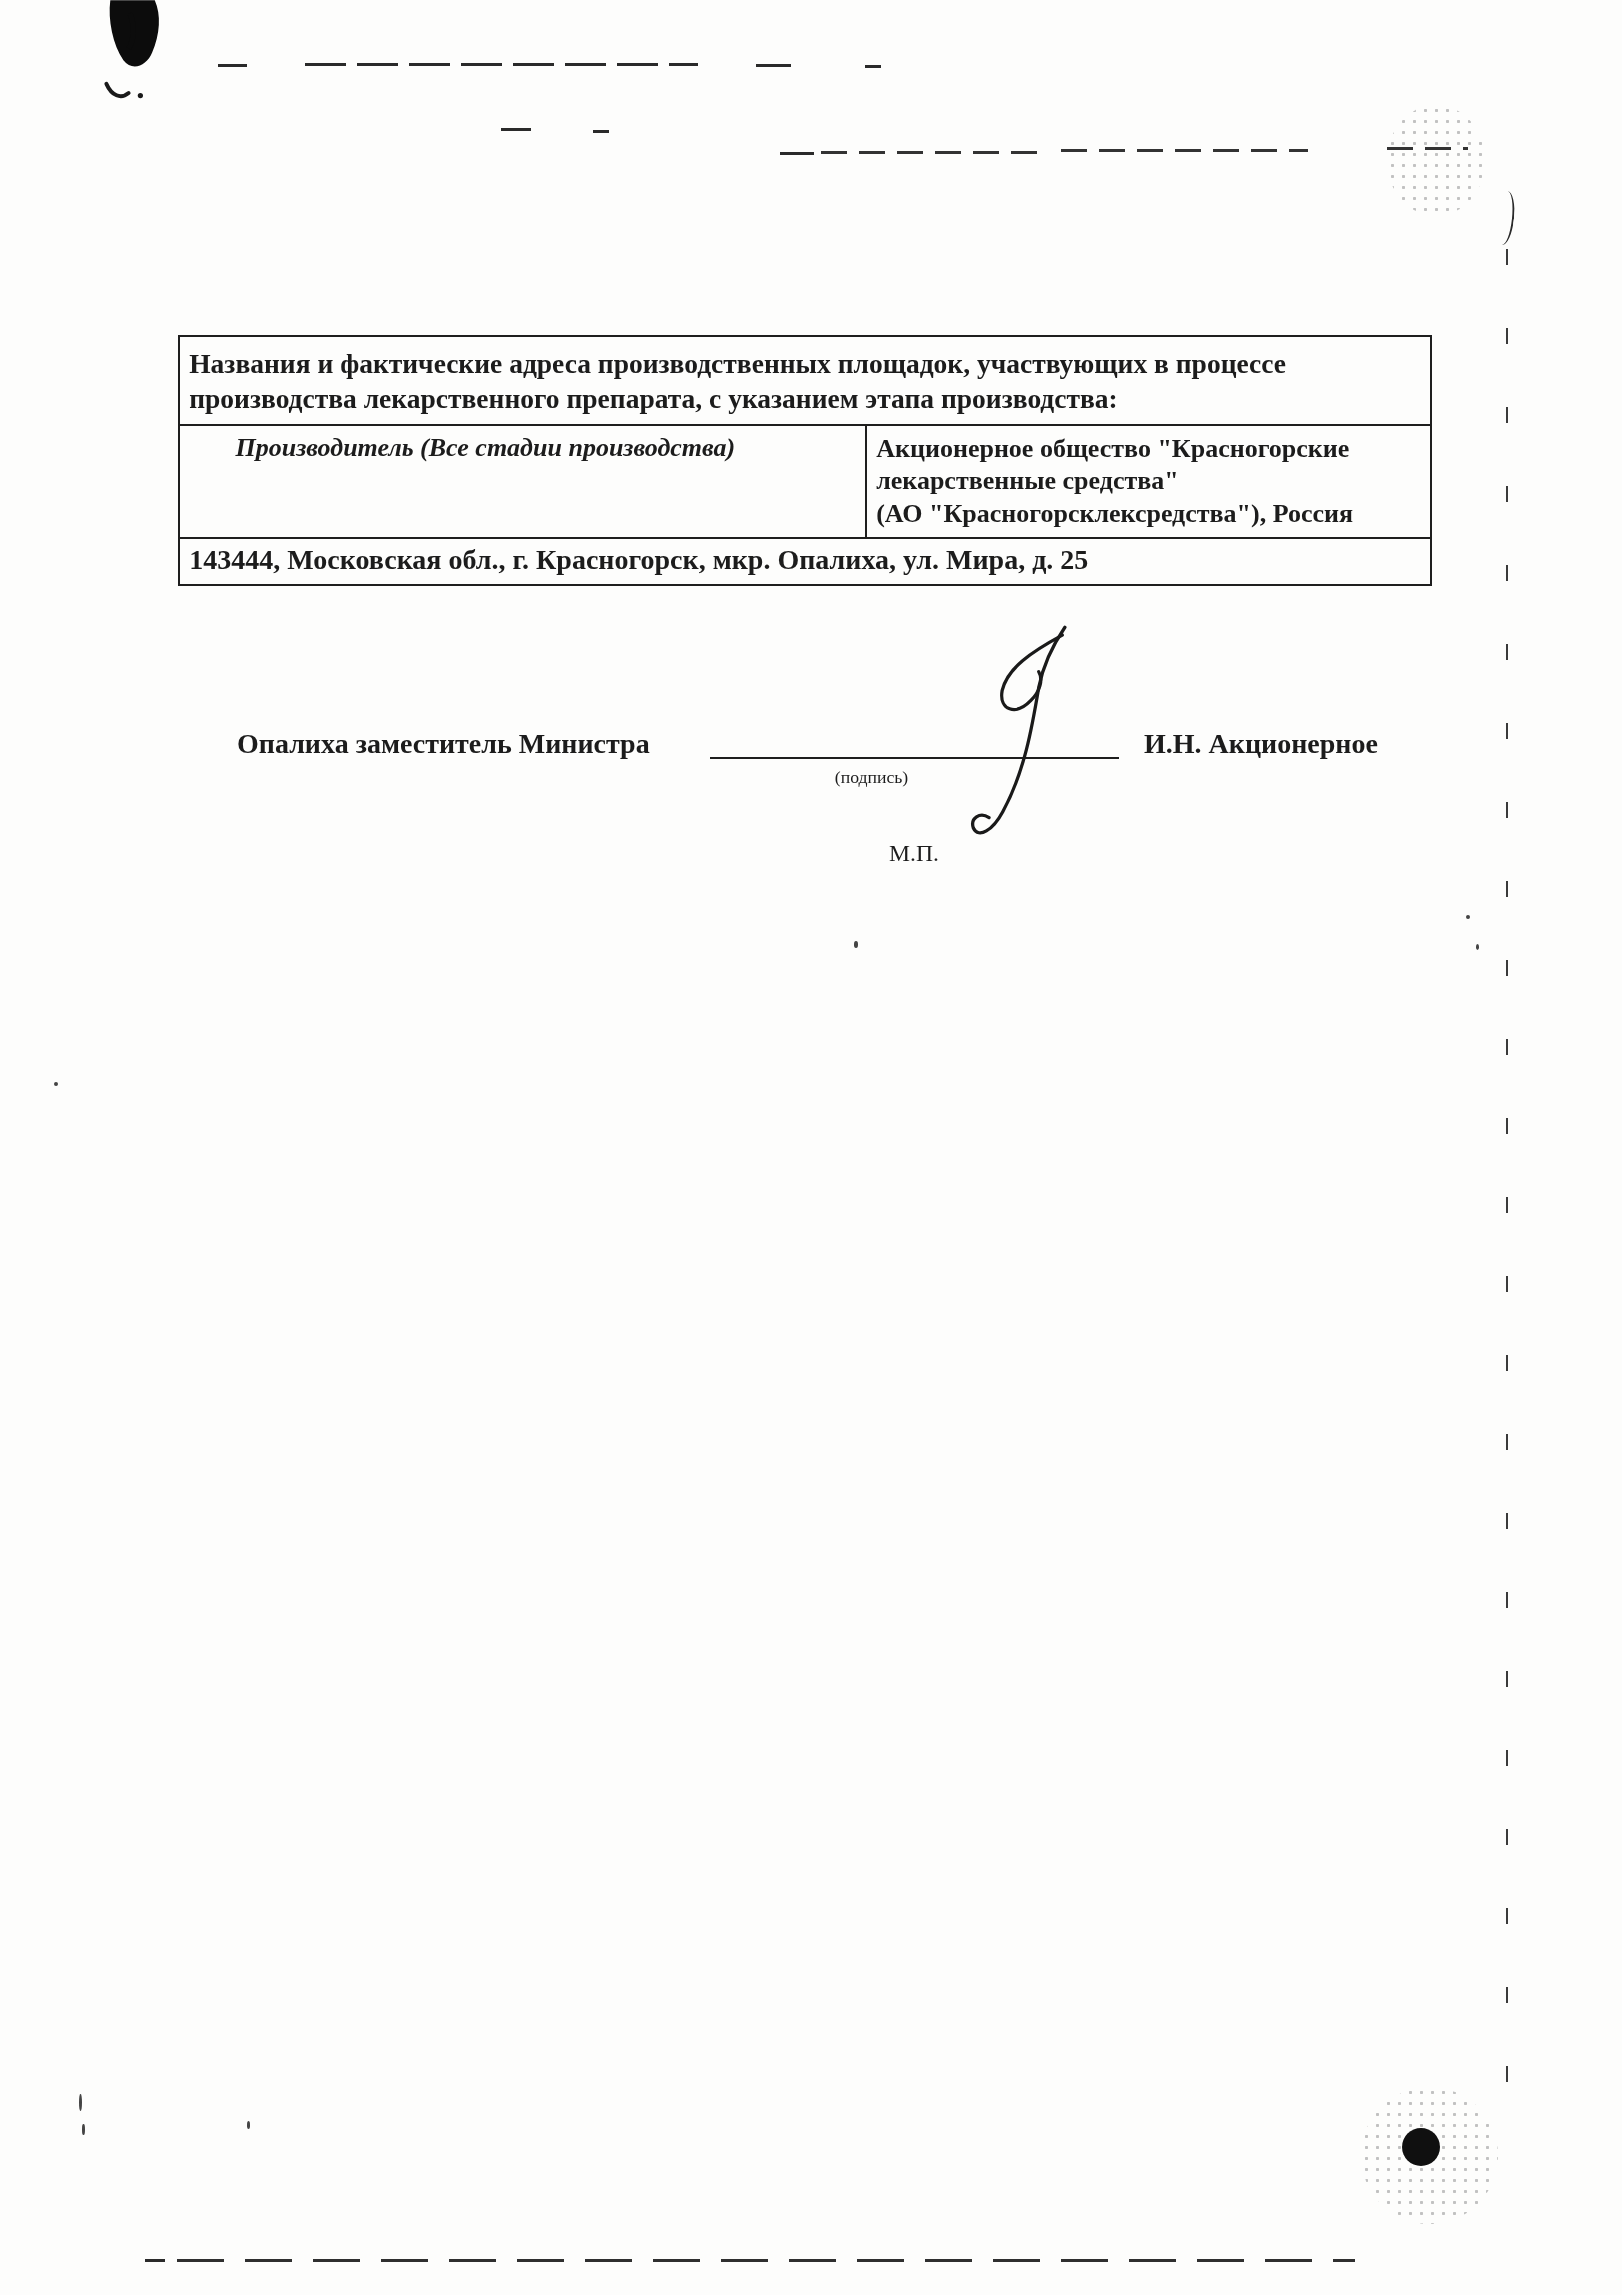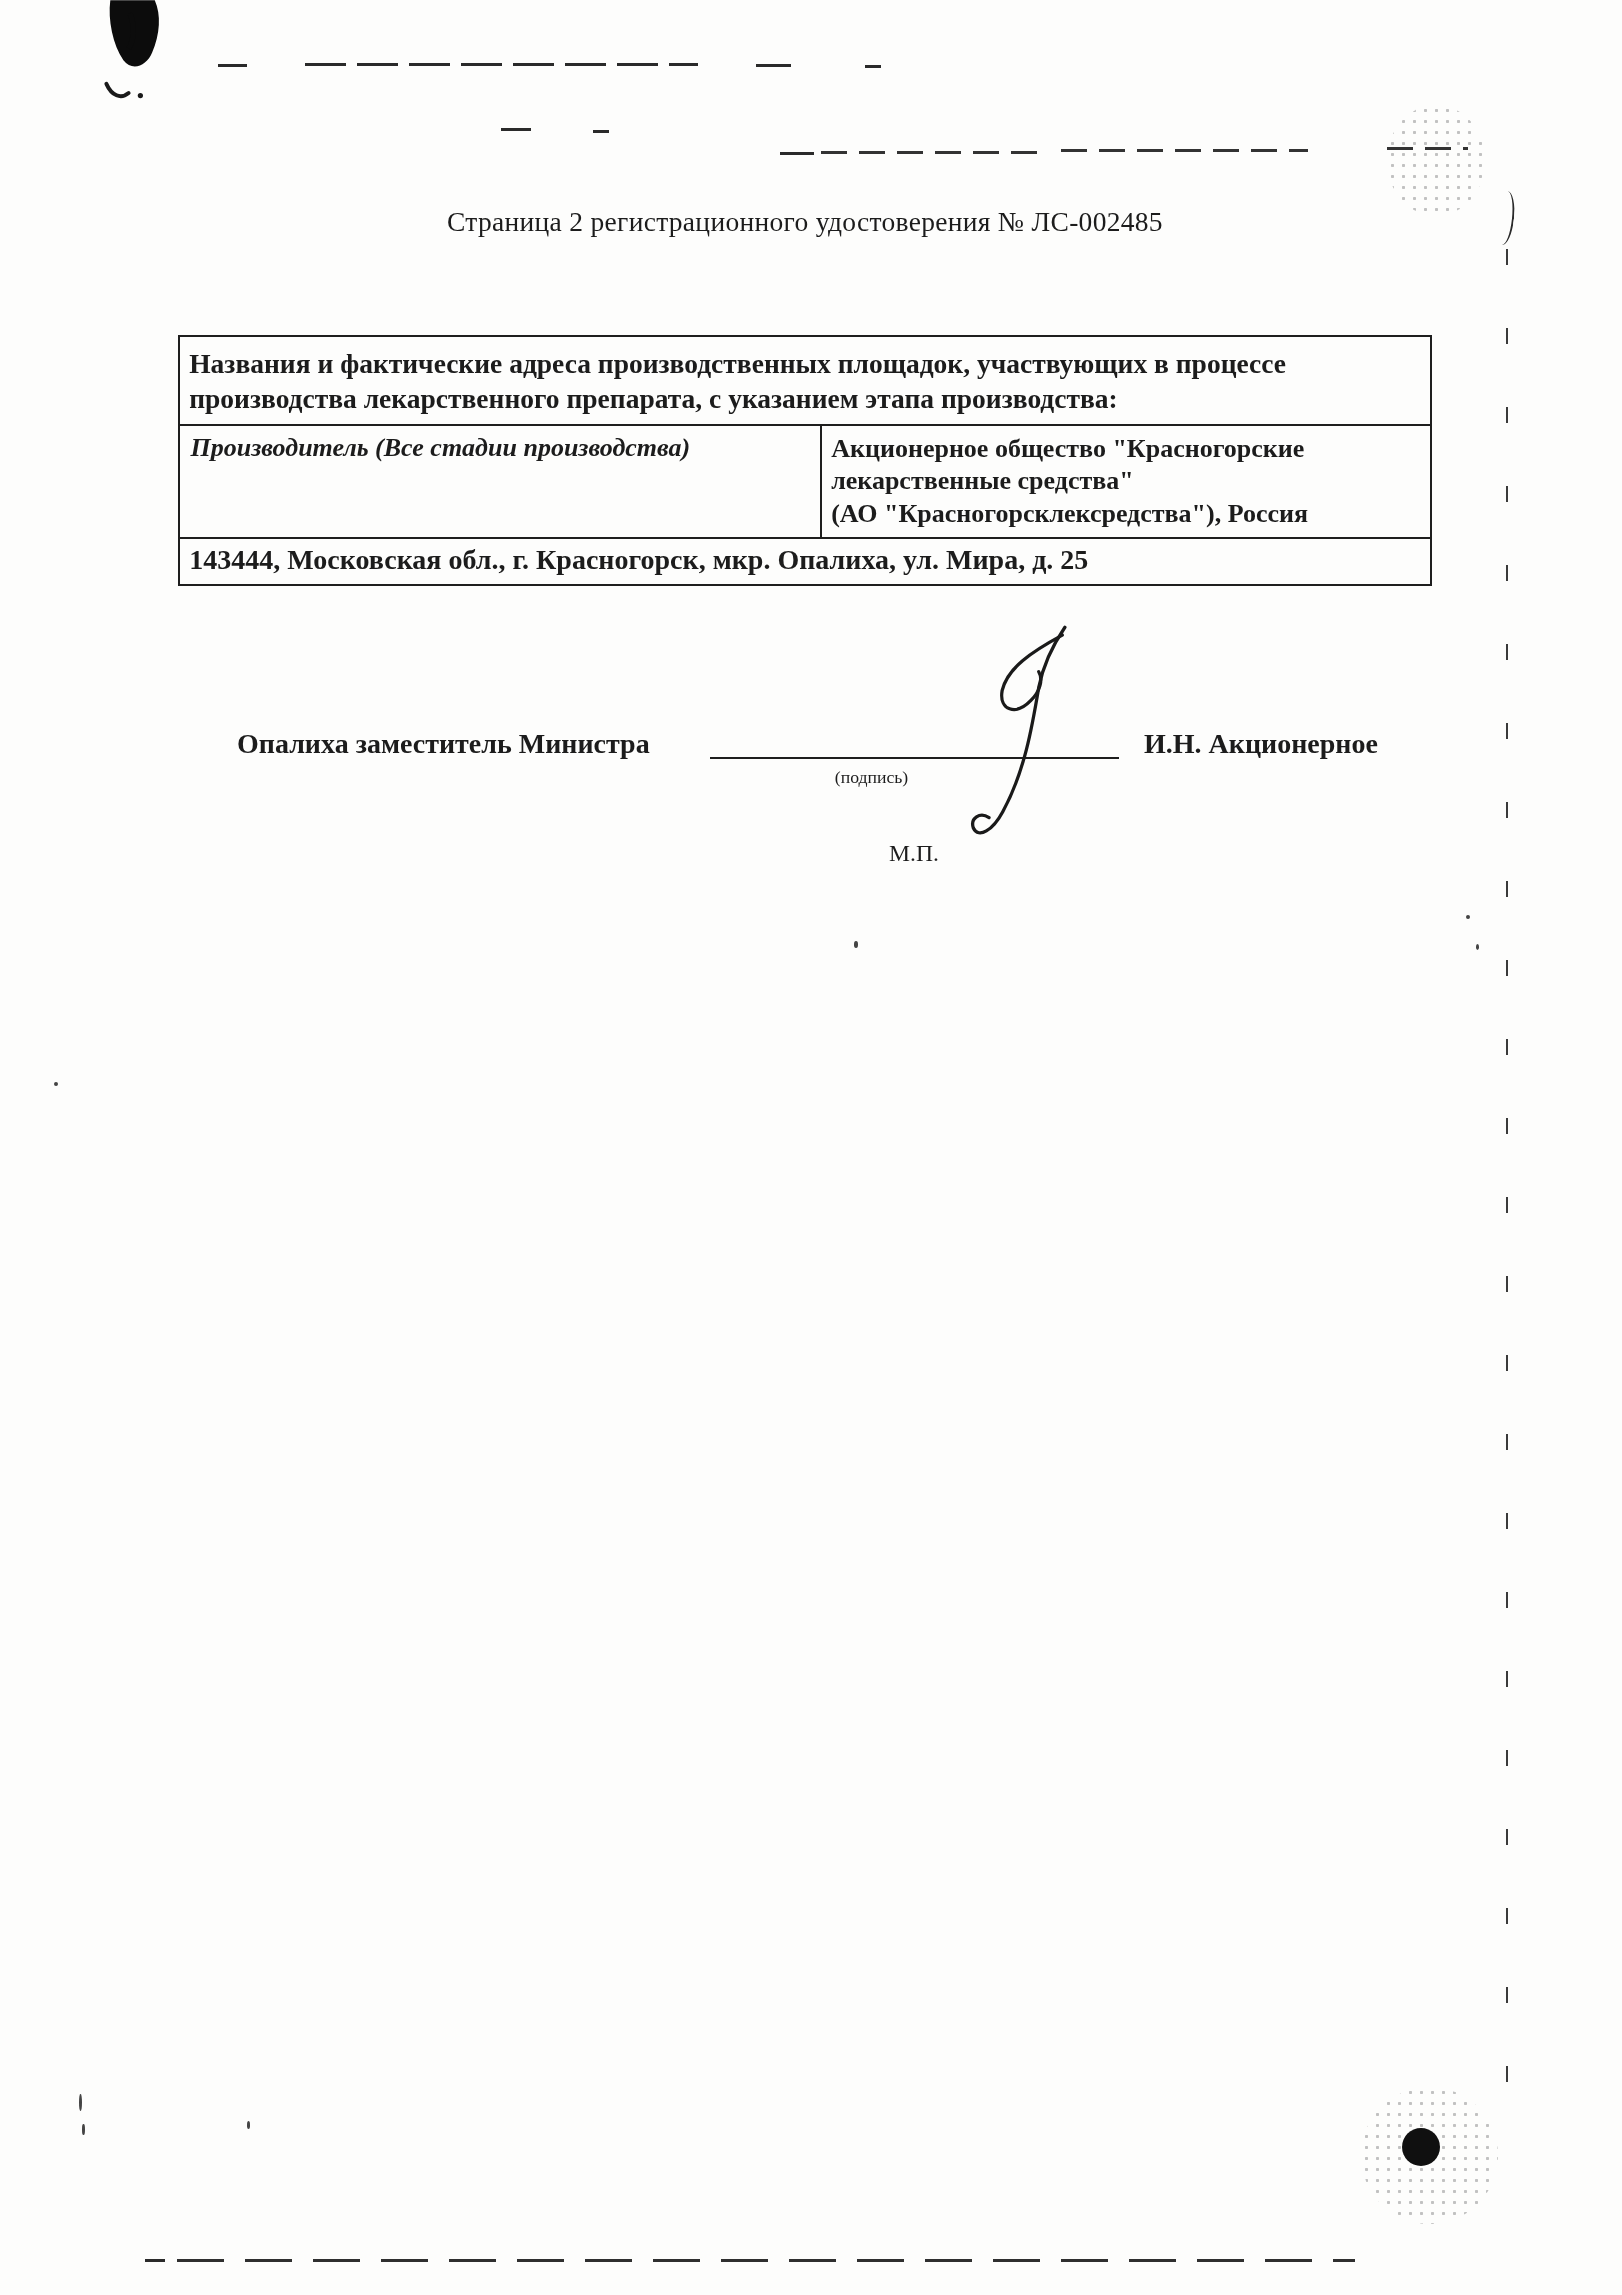--- a/index.html
+++ b/index.html
@@ -25,21 +25,21 @@
   .prod-table {
     position:absolute; left:178px; top:335px; width:1254px;
     border:2.6px solid #1e1e1e;
     background:transparent;
   }
   .t-title {
     padding:9.2px 11.8px 7.9px 9.2px;
     font-size:27.5px; font-weight:bold; line-height:1.28;
     border-bottom:2.6px solid #1e1e1e;
   }
-  .t-row { display:flex; border-bottom:2.6px solid #1e1e1e; min-height:107px; }
+  .t-row { display:flex; border-bottom:2.6px solid #1e1e1e; min-height:107px;padding-left:45px; }
   .t-cell-label {
     width:642px; flex:0 0 642px;
     border-right:2.6px solid #1e1e1e;
     padding:6.5px 10.5px;
     font-size:26px; font-weight:bold; font-style:italic;
   }
   .t-cell-value {
     flex:1; padding:6.5px 9.2px;
     font-size:26px; font-weight:bold; line-height:1.25;
     white-space:pre-line;
@@ -82,21 +82,20 @@
     border-radius:0 50% 50% 0 / 0 50% 50% 0;
     transform:rotate(6deg);
   }
   .speck { border-radius:50%; background:#444; }
 </style>
 </head>
 <body>
 
 <div class="page">
 
-  <div class="doc-header">Страница 2 регистрационного удостоверения № ЛС-002485</div>
 
   <div class="prod-table">
     <div class="t-title">Названия и фактические адреса производственных площадок, участвующих в процессе производства лекарственного препарата, с указанием этапа производства:</div>
     <div class="t-row">
       <div class="t-cell-label">Производитель (Все стадии производства)</div>
       <div class="t-cell-value">Акционерное общество "Красногорские
 лекарственные средства"
 (АО "Красногорсклексредства"), Россия</div>
     </div>
     <div class="t-address">143444, Московская обл., г. Красногорск, мкр. Опалиха, ул. Мира, д. 25</div>

